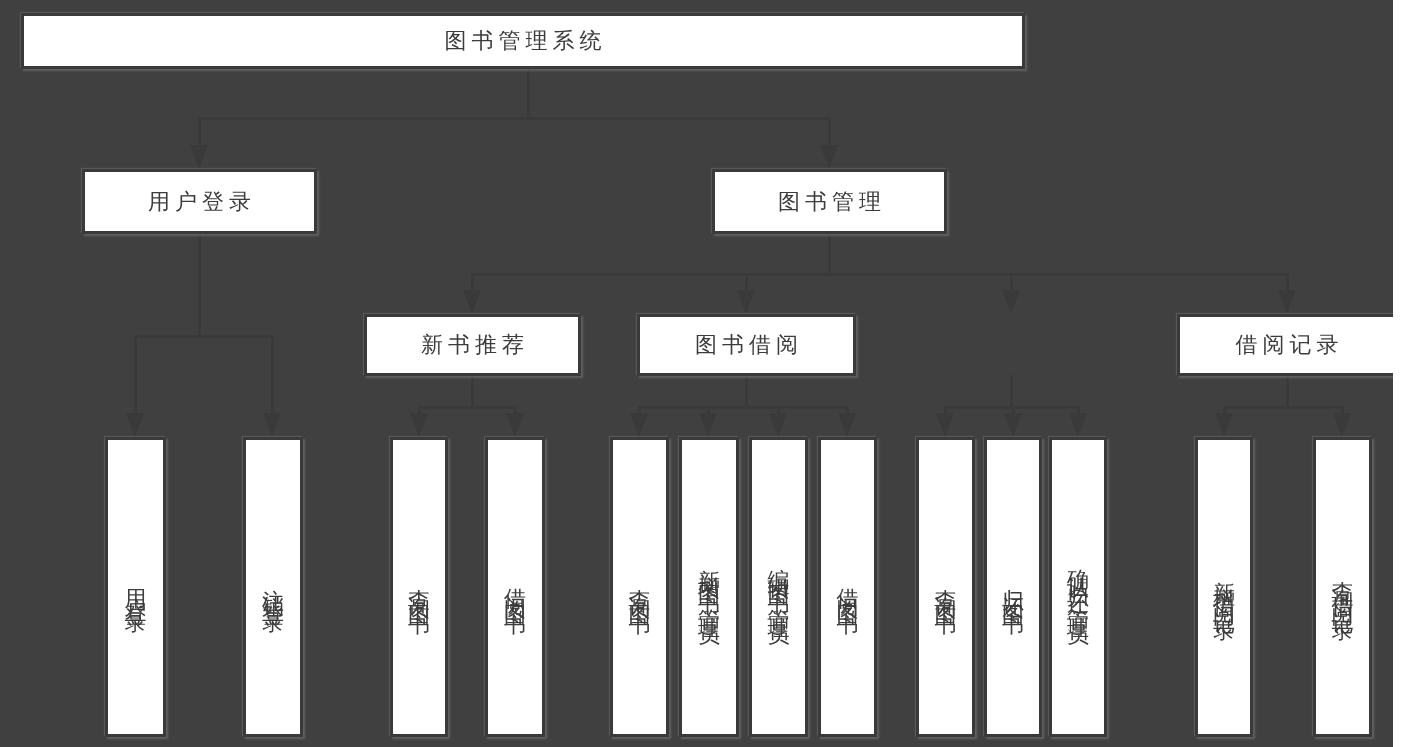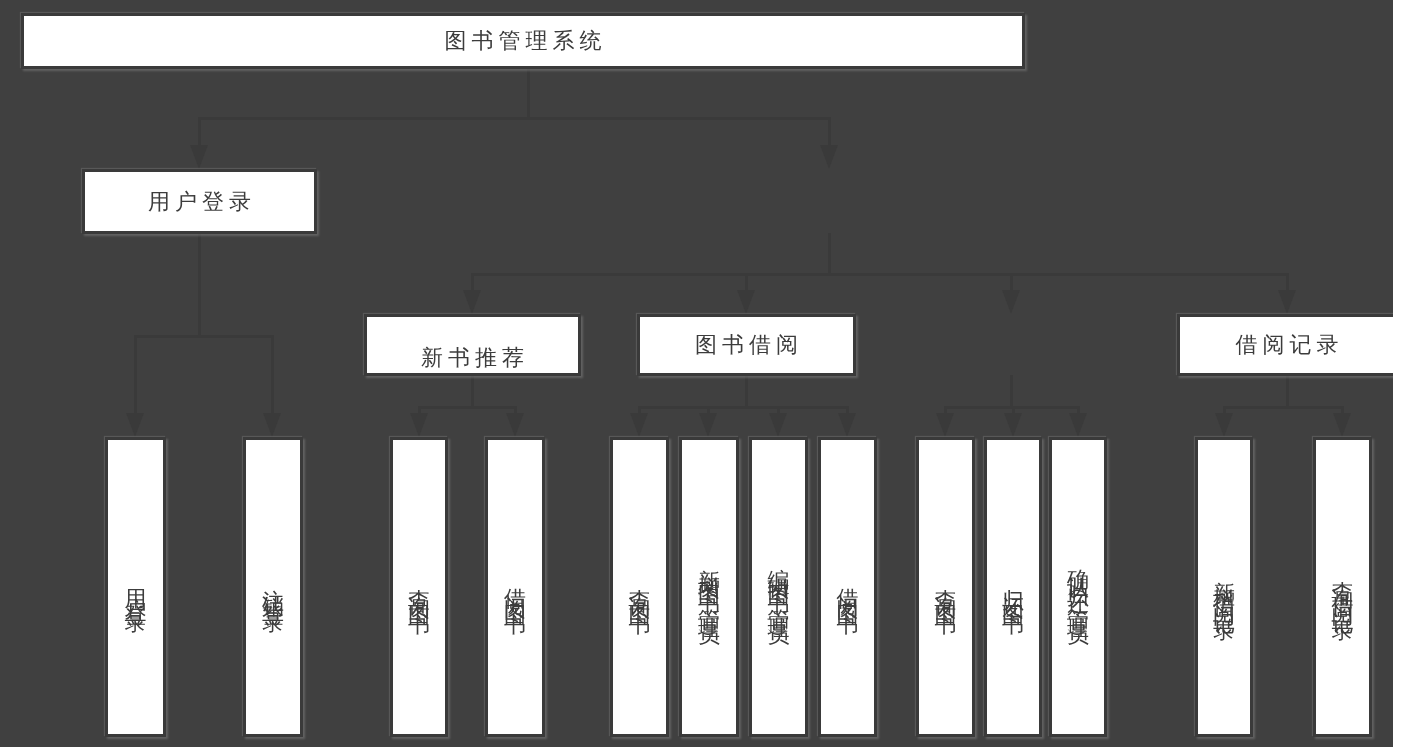--- a/index.html
+++ b/index.html
@@ -108,22 +108,25 @@
   <div class="vl" style="left:1341px;top:406px;height:9px;"></div>
   <div class="ar" style="left:1333px;top:413px;"></div>
 
   <div class="box" style="left:21px;top:13px;width:1004px;height:56px;">
     <span class="hlabel">图书管理系统</span>
   </div>
 
   <div class="box" style="left:82px;top:169px;width:235px;height:65px;">
     <span class="hlabel">用户登录</span>
   </div>
+  <div class="box" style="left:712px;top:169px;width:235px;height:65px;">
+    <span class="hlabel">图书管理</span>
+  </div>
 
-  <div class="box" style="left:364px;top:314px;width:217px;height:62px;align-items:flex-end;">
+  <div class="box" style="left:364px;top:314px;width:217px;height:62px;">
     <span class="hlabel">新书推荐</span>
   </div>
   <div class="box" style="left:637px;top:314px;width:219px;height:62px;">
     <span class="hlabel">图书借阅</span>
   </div>
   <div class="box" style="left:1177px;top:314px;width:220px;height:62px;">
     <span class="hlabel">借阅记录</span>
   </div>
 
   <div class="box" style="left:105px;top:437px;width:61px;height:300px;">

